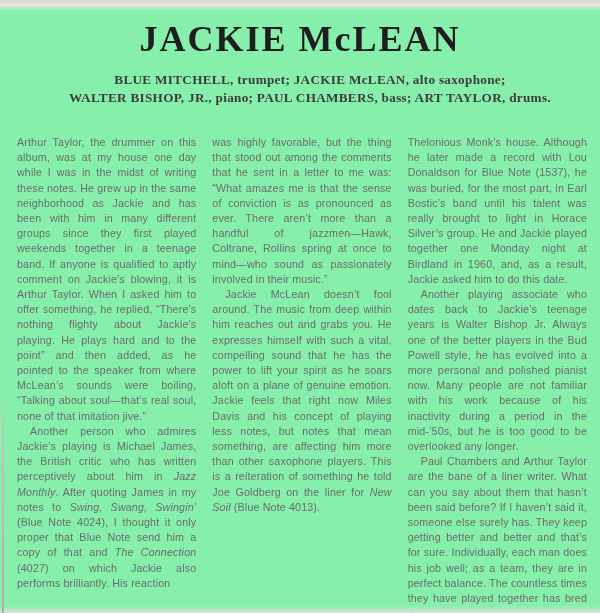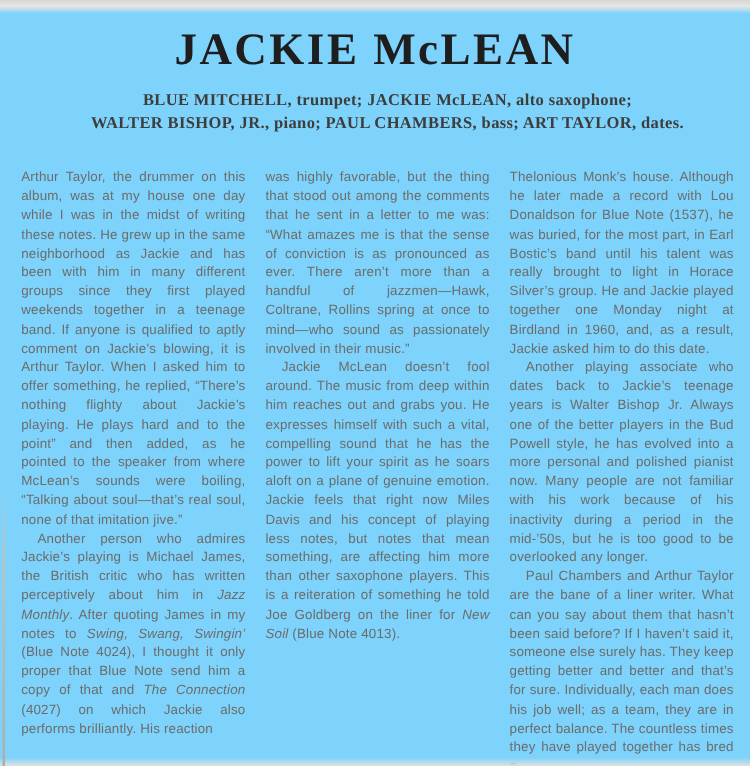--- a/index.html
+++ b/index.html
@@ -1,21 +1,21 @@
 <!DOCTYPE html>
 <html><head>
 <meta charset="utf-8">
 <style>
   * { margin: 0; padding: 0; box-sizing: border-box; }
   html, body { background: #e9e8e5; }
   .page {
     position: relative;
     width: 600px;
     height: 613px;
-    background: #7dd3fc;
+    background: #86efac;
     overflow: hidden;
     font-family: "Liberation Sans", sans-serif;
   }
   
   .edge-top {
     position: absolute; top: 0; left: 0; width: 100%; height: 11px;
     background: linear-gradient(to bottom, #d7d6d3 0%, #e7e6e3 45%, rgba(245,244,241,0) 100%);
     pointer-events: none;
   }
   .edge-bottom {
@@ -67,21 +67,21 @@
 </head>
 <body>
 
 <div class="page">
   <div class="edge-top"></div>
 
   <div class="header">
     <h1 class="title">JACKIE McLEAN</h1>
     <div class="credits">
       <div>BLUE MITCHELL, trumpet; JACKIE McLEAN, alto saxophone;</div>
-      <div>WALTER BISHOP, JR., piano; PAUL CHAMBERS, bass; ART TAYLOR, dates.</div>
+      <div>WALTER BISHOP, JR., piano; PAUL CHAMBERS, bass; ART TAYLOR, drums.</div>
     </div>
   </div>
 
   <div class="body-columns">
     <div class="column">
       <p class="para"><span>Arthur Taylor, the drummer on this album, was at my house one day while I was in the midst of writing these notes. He grew up in the same neighborhood as Jackie and has been with him in many different groups since they first played weekends together in a teenage band. If anyone is qualified to aptly comment on Jackie’s blowing, it is Arthur Taylor. When I asked him to offer something, he replied, “There’s nothing flighty about Jackie’s playing. He plays hard and to the point” and then added, as he pointed to the speaker from where McLean’s sounds were boiling, “Talking about soul—that’s real soul, none of that imitation jive.”</span></p>
       <p class="para indent"><span>Another person who admires Jackie’s playing is Michael James, the British critic who has written perceptively about him in </span><span class="em">Jazz Monthly</span><span>. After quoting James in my notes to </span><span class="em">Swing, Swang, Swingin’</span><span> (Blue Note 4024), I thought it only proper that Blue Note send him a copy of that and </span><span class="em">The Connection</span><span> (4027) on which Jackie also performs brilliantly. His reaction</span></p>
     </div>
     <div class="column">
       <p class="para"><span>was highly favorable, but the thing that stood out among the comments that he sent in a letter to me was: “What amazes me is that the sense of conviction is as pronounced as ever. There aren’t more than a handful of jazzmen—Hawk, Coltrane, Rollins spring at once to mind—who sound as passionately involved in their music.”</span></p>

